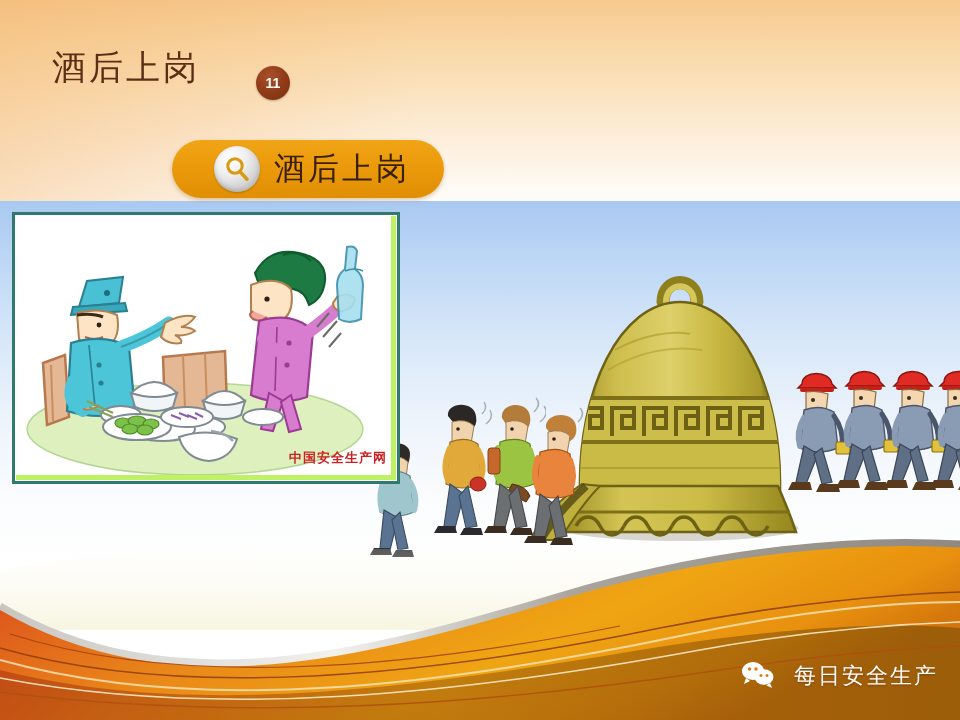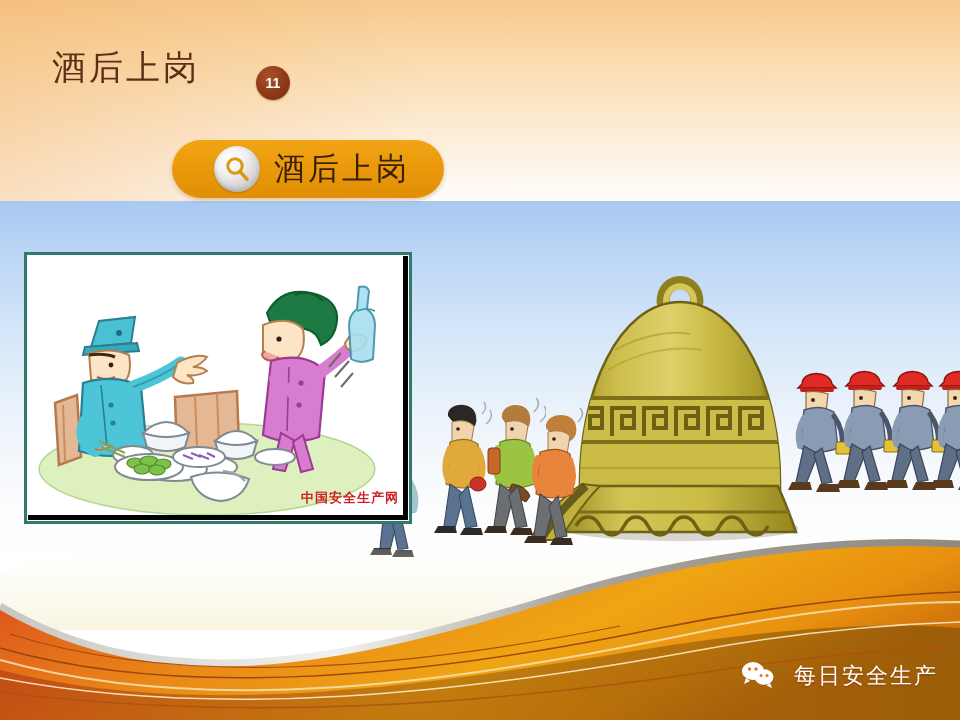--- a/index.html
+++ b/index.html
@@ -126,28 +126,27 @@
 
   
   .worker { position: absolute; }
 
   
   .casual { position: absolute; }
 
   
   .cartoon-frame {
     position: absolute;
-    left: 24px; top: 212px;
+    left: 12px; top: 212px;
     width: 382px; height: 266px;
     border: 3px solid #2f7a6d;
-    background: #000000;
+    background: #bef264;
     box-shadow: 0 0 0 1px #ffffff inset;
     z-index: 9;
     overflow: hidden;
-    margin-top: 40px;
   }
   .cartoon-inner { position: absolute; inset: 0; }
   .cartoon-watermark {
     position: absolute;
     right: 10px; bottom: 14px;
     font-size: 13px;
     color: #cc1f21;
     font-weight: bold;
     letter-spacing: 1px;
     font-family: "Liberation Sans", sans-serif;

